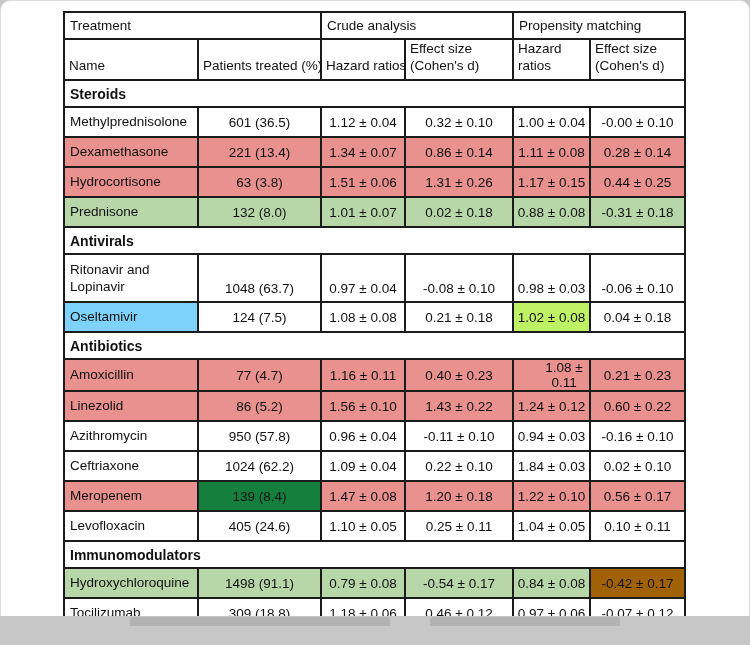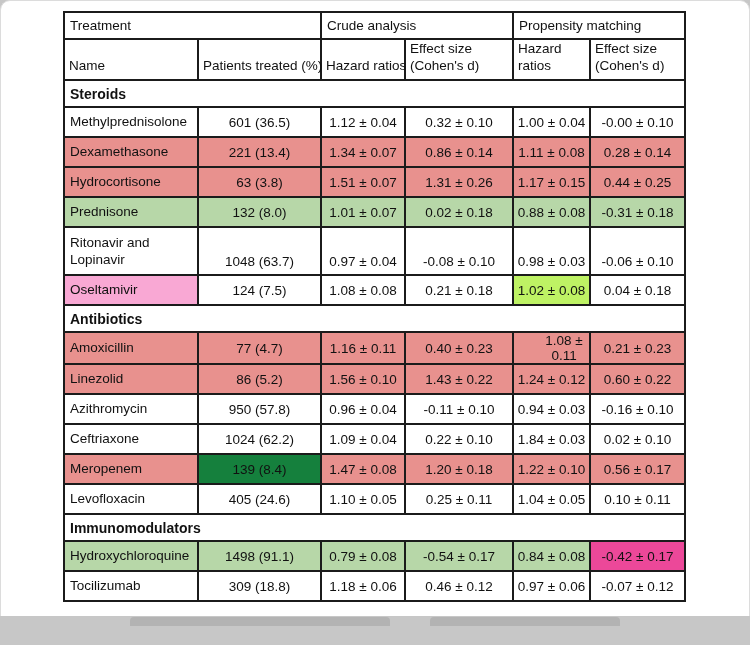--- a/index.html
+++ b/index.html
@@ -116,44 +116,47 @@
           <td class="name" style="background-color: rgb(232, 145, 142);">Dexamethasone</td>
           <td class="num" style="background-color: rgb(232, 145, 142);">221 (13.4)</td>
           <td class="num" style="background-color: rgb(232, 145, 142);">1.34 ± 0.07</td>
           <td class="num" style="background-color: rgb(232, 145, 142);">0.86 ± 0.14</td>
           <td class="num" style="background-color: rgb(232, 145, 142);">1.11 ± 0.08</td>
           <td class="num" style="background-color: rgb(232, 145, 142);">0.28 ± 0.14</td>
         </tr>
         <tr class="data-row">
           <td class="name" style="background-color: rgb(232, 145, 142);">Hydrocortisone</td>
           <td class="num" style="background-color: rgb(232, 145, 142);">63 (3.8)</td>
-          <td class="num" style="background-color: rgb(232, 145, 142);">1.51 ± 0.07</td>
+          <td class="num" style="background-color: rgb(232, 145, 142);">1.51 ± 0.06</td>
           <td class="num" style="background-color: rgb(232, 145, 142);">1.31 ± 0.26</td>
           <td class="num" style="background-color: rgb(232, 145, 142);">1.17 ± 0.15</td>
           <td class="num" style="background-color: rgb(232, 145, 142);">0.44 ± 0.25</td>
         </tr>
         <tr class="data-row">
           <td class="name" style="background-color: rgb(183, 215, 168);">Prednisone</td>
           <td class="num" style="background-color: rgb(183, 215, 168);">132 (8.0)</td>
           <td class="num" style="background-color: rgb(183, 215, 168);">1.01 ± 0.07</td>
           <td class="num" style="background-color: rgb(183, 215, 168);">0.02 ± 0.18</td>
           <td class="num" style="background-color: rgb(183, 215, 168);">0.88 ± 0.08</td>
           <td class="num" style="background-color: rgb(183, 215, 168);">-0.31 ± 0.18</td>
         </tr>
 
+        <tr class="section-row">
+          <td colspan="6">Antivirals</td>
+        </tr>
         <tr class="data-row tall">
           <td class="name" style="background-color: rgb(255, 255, 255);">Ritonavir and Lopinavir</td>
           <td class="num" style="background-color: rgb(255, 255, 255);">1048 (63.7)</td>
           <td class="num" style="background-color: rgb(255, 255, 255);">0.97 ± 0.04</td>
           <td class="num" style="background-color: rgb(255, 255, 255);">-0.08 ± 0.10</td>
           <td class="num" style="background-color: rgb(255, 255, 255);">0.98 ± 0.03</td>
           <td class="num" style="background-color: rgb(255, 255, 255);">-0.06 ± 0.10</td>
         </tr>
         <tr class="data-row">
-          <td class="name" style="background-color: #f9a8d4;">Oseltamivir</td>
+          <td class="name" style="background-color: #7dd3fc;">Oseltamivir</td>
           <td class="num" style="background-color: rgb(255, 255, 255);">124 (7.5)</td>
           <td class="num" style="background-color: rgb(255, 255, 255);">1.08 ± 0.08</td>
           <td class="num" style="background-color: rgb(255, 255, 255);">0.21 ± 0.18</td>
           <td class="num" style="background-color: #bef264;">1.02 ± 0.08</td>
           <td class="num" style="background-color: rgb(255, 255, 255);">0.04 ± 0.18</td>
         </tr>
 
         <tr class="section-row">
           <td colspan="6">Antibiotics</td>
         </tr>
@@ -208,21 +211,21 @@
 
         <tr class="section-row">
           <td colspan="6">Immunomodulators</td>
         </tr>
         <tr class="data-row">
           <td class="name" style="background-color: rgb(183, 215, 168);">Hydroxychloroquine</td>
           <td class="num" style="background-color: rgb(183, 215, 168);">1498 (91.1)</td>
           <td class="num" style="background-color: rgb(183, 215, 168);">0.79 ± 0.08</td>
           <td class="num" style="background-color: rgb(183, 215, 168);">-0.54 ± 0.17</td>
           <td class="num" style="background-color: rgb(183, 215, 168);">0.84 ± 0.08</td>
-          <td class="num" style="background-color: #ec4899;">-0.42 ± 0.17</td>
+          <td class="num" style="background-color: #a16207;">-0.42 ± 0.17</td>
         </tr>
         <tr class="data-row">
           <td class="name" style="background-color: rgb(255, 255, 255);">Tocilizumab</td>
           <td class="num" style="background-color: rgb(255, 255, 255);">309 (18.8)</td>
           <td class="num" style="background-color: rgb(255, 255, 255);">1.18 ± 0.06</td>
           <td class="num" style="background-color: rgb(255, 255, 255);">0.46 ± 0.12</td>
           <td class="num" style="background-color: rgb(255, 255, 255);">0.97 ± 0.06</td>
           <td class="num" style="background-color: rgb(255, 255, 255);">-0.07 ± 0.12</td>
         </tr>
 

